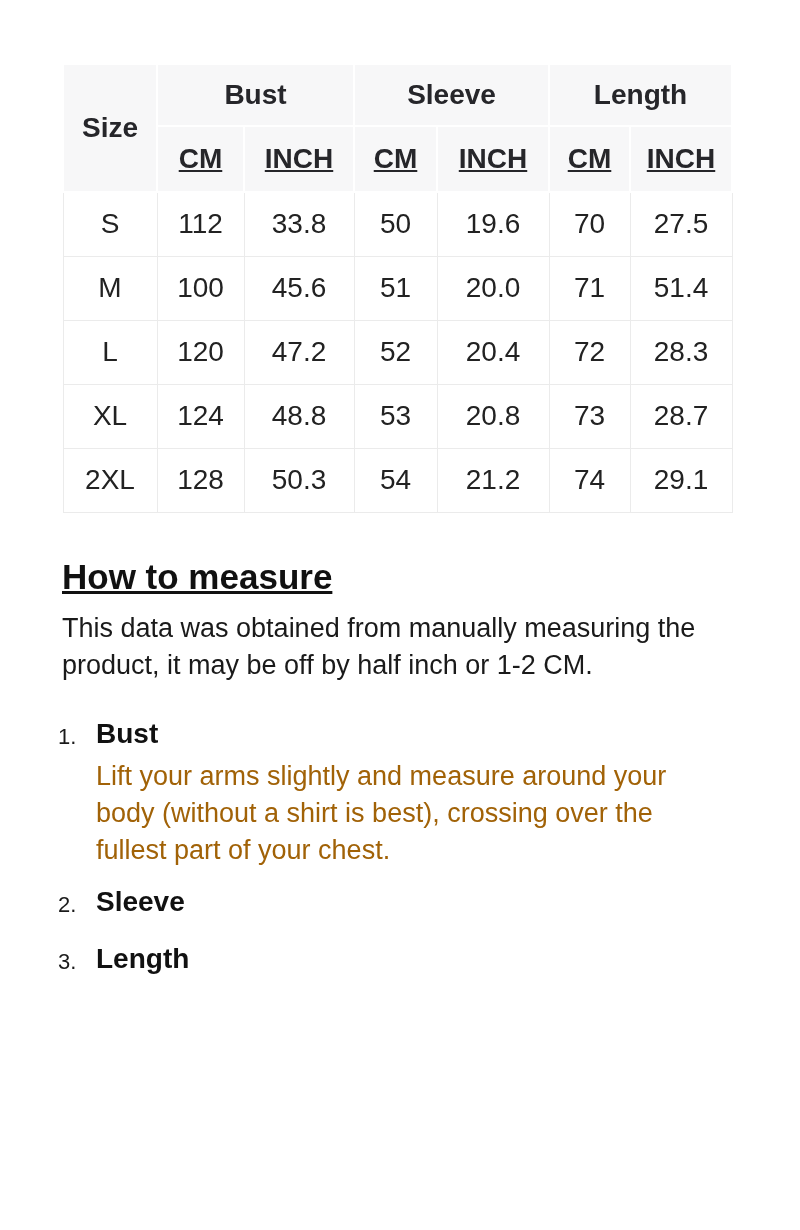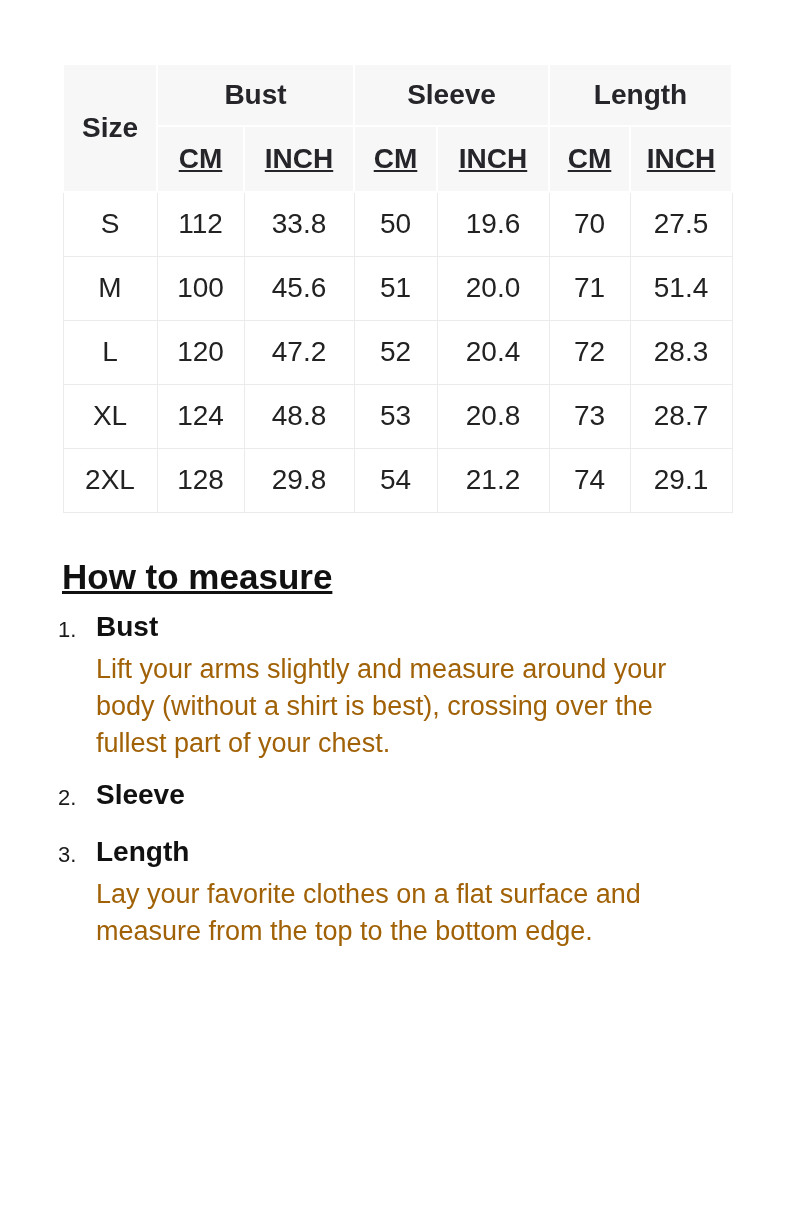--- a/index.html
+++ b/index.html
@@ -150,31 +150,32 @@
         <td>124</td>
         <td>48.8</td>
         <td>53</td>
         <td>20.8</td>
         <td>73</td>
         <td>28.7</td>
       </tr>
       <tr>
         <td>2XL</td>
         <td>128</td>
-        <td>29.8</td>
+        <td>50.3</td>
         <td>54</td>
         <td>21.2</td>
         <td>74</td>
         <td>29.1</td>
       </tr>
     </tbody>
   </table>
 
   <h2 class="htm-title">How to measure</h2>
 
+  <p class="htm-intro">This data was obtained from manually measuring the product, it may be off by half inch or 1-2 CM.</p>
 
   <div class="steps">
 
     <div class="step">
       <span class="step-num">1.</span>
       <div class="step-body">
         <h3 class="step-title">Bust</h3>
         <p class="step-desc">Lift your arms slightly and measure around your body (without a shirt is best), crossing over the fullest part of your chest.</p>
       </div>
     </div>
@@ -183,18 +184,17 @@
       <span class="step-num">2.</span>
       <div class="step-body">
         <h3 class="step-title">Sleeve</h3>
       </div>
     </div>
 
     <div class="step">
       <span class="step-num">3.</span>
       <div class="step-body">
         <h3 class="step-title">Length</h3>
-        <p class="step-desc">Lay your favorite clothes on a flat surface and measure from the top to the bottom edge.</p>
       </div>
     </div>
 
   </div>
 </div>
 
 </body></html>

